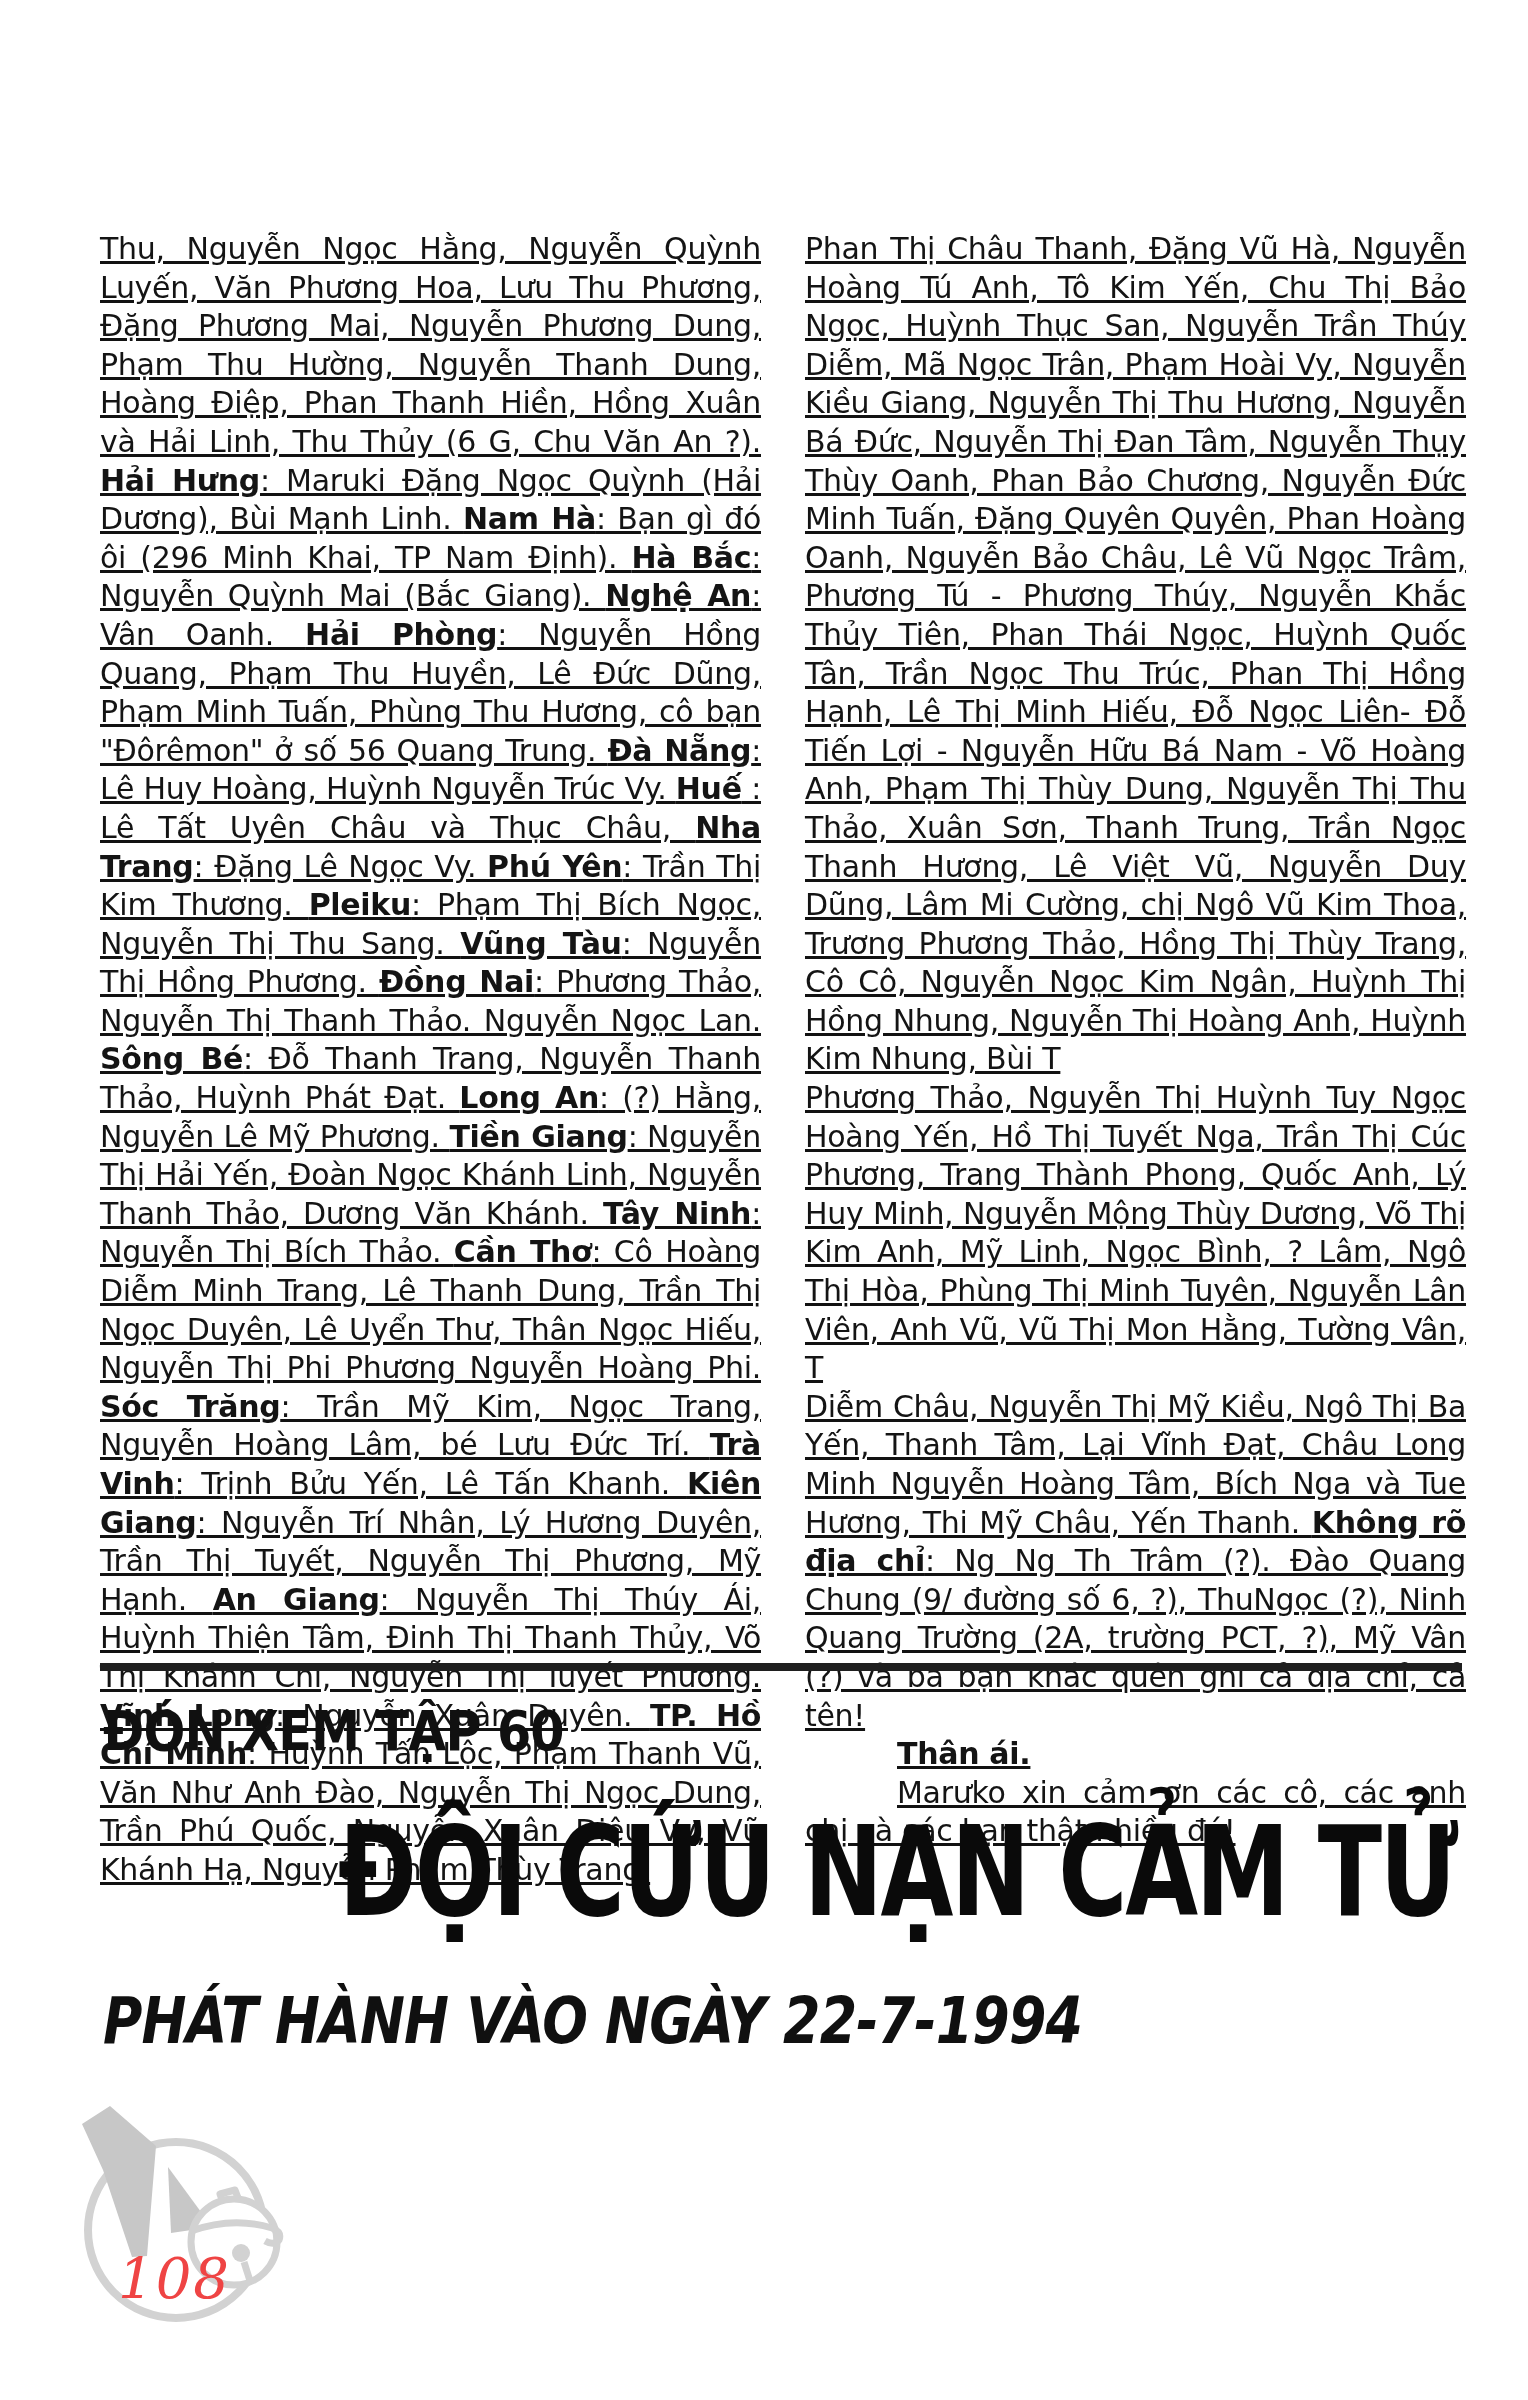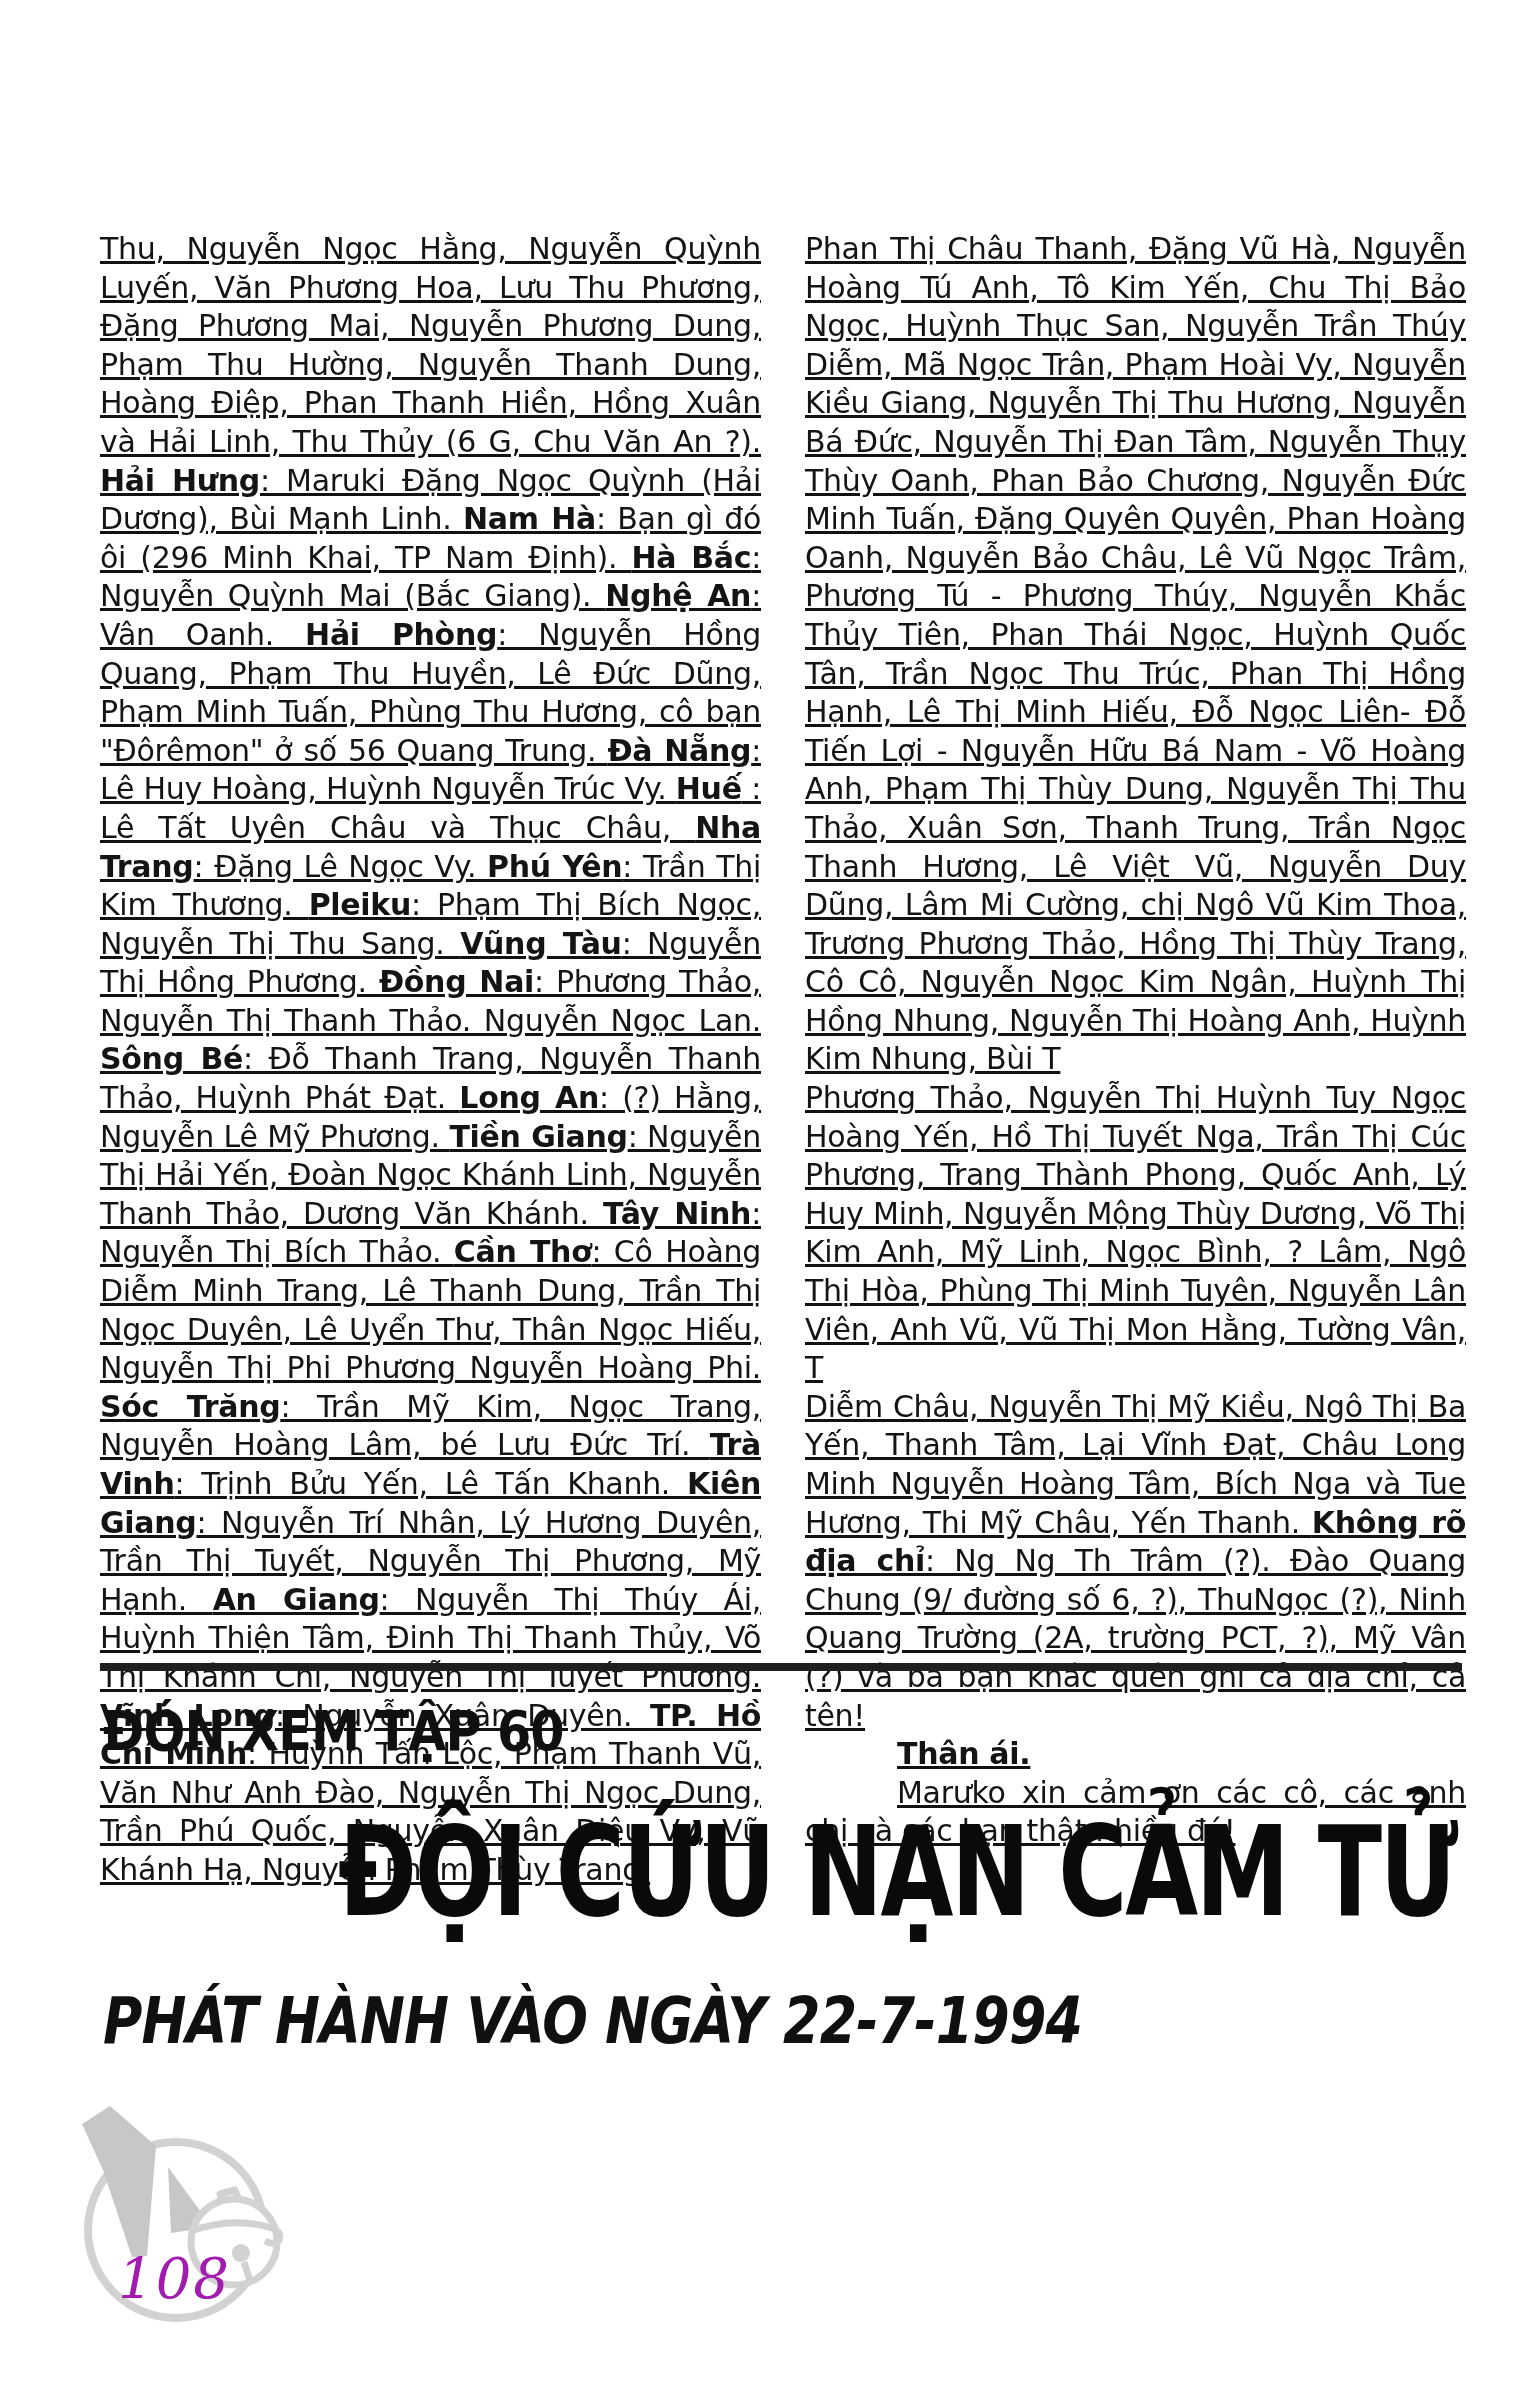--- a/index.html
+++ b/index.html
@@ -39,21 +39,21 @@
   .release {
     position:absolute; left:103px; top:1984px;
     font-size:64px; font-weight:bold; font-style:italic; letter-spacing:-1px;
     transform:scaleX(0.84); transform-origin:left top; white-space:nowrap;
     color:#101010;
   }
   .logo { position:absolute; left:58px; top:2090px; width:244px; height:244px; }
   .page-number {
     position:absolute; left:118px; top:2246px;
     font-family:"DejaVu Serif","Liberation Serif",serif;
-    font-style:italic; font-size:56px; color:#a21caf; letter-spacing:2px;
+    font-style:italic; font-size:56px; color:#ef4444; letter-spacing:2px;
   }
 </style>
 </head>
 <body>
 
 <div class="page">
 
   <div class="text-columns">
     <div class="col">
         <p><span>Thu, Nguyễn Ngọc Hằng, Nguyễn Quỳnh Luyến, Văn Phương Hoa, Lưu Thu Phương, Đặng Phương Mai, Nguyễn Phương Dung, Phạm Thu Hường, Nguyễn Thanh Dung, Hoàng Điệp, Phan Thanh Hiền, Hồng Xuân và Hải Linh, Thu Thủy (6 G, Chu Văn An ?). </span><span class="b">Hải Hưng</span><span>: Maruki Đặng Ngọc Quỳnh (Hải Dương), Bùi Mạnh Linh. </span><span class="b">Nam Hà</span><span>: Bạn gì đó ôi (296 Minh Khai, TP Nam Định). </span><span class="b">Hà Bắc</span><span>: Nguyễn Quỳnh Mai (Bắc Giang). </span><span class="b">Nghệ An</span><span>: Vân Oanh. </span><span class="b">Hải Phòng</span><span>: Nguyễn Hồng Quang, Phạm Thu Huyền, Lê Đức Dũng, Phạm Minh Tuấn, Phùng Thu Hương, cô bạn "Đôrêmon" ở số 56 Quang Trung. </span><span class="b">Đà Nẵng</span><span>: Lê Huy Hoàng, Huỳnh Nguyễn Trúc Vy. </span><span class="b">Huế</span><span> : Lê Tất Uyên Châu và Thục Châu, </span><span class="b">Nha Trang</span><span>: Đặng Lê Ngọc Vy. </span><span class="b">Phú Yên</span><span>: Trần Thị Kim Thương. </span><span class="b">Pleiku</span><span>: Phạm Thị Bích Ngọc, Nguyễn Thị Thu Sang. </span><span class="b">Vũng Tàu</span><span>: Nguyễn Thị Hồng Phương. </span><span class="b">Đồng Nai</span><span>: Phương Thảo, Nguyễn Thị Thanh Thảo. Nguyễn Ngọc Lan. </span><span class="b">Sông Bé</span><span>: Đỗ Thanh Trang, Nguyễn Thanh Thảo, Huỳnh Phát Đạt. </span><span class="b">Long An</span><span>: (?) Hằng, Nguyễn Lê Mỹ Phương. </span><span class="b">Tiền Giang</span><span>: Nguyễn Thị Hải Yến, Đoàn Ngọc Khánh Linh, Nguyễn Thanh Thảo, Dương Văn Khánh. </span><span class="b">Tây Ninh</span><span>: Nguyễn Thị Bích Thảo. </span><span class="b">Cần Thơ</span><span>: Cô Hoàng Diễm Minh Trang, Lê Thanh Dung, Trần Thị Ngọc Duyên, Lê Uyển Thư, Thân Ngọc Hiếu, Nguyễn Thị Phi Phương Nguyễn Hoàng Phi. </span><span class="b">Sóc Trăng</span><span>: Trần Mỹ Kim, Ngọc Trang, Nguyễn Hoàng Lâm, bé Lưu Đức Trí. </span><span class="b">Trà Vinh</span><span>: Trịnh Bửu Yến, Lê Tấn Khanh. </span><span class="b">Kiên Giang</span><span>: Nguyễn Trí Nhân, Lý Hương Duyên, Trần Thị Tuyết, Nguyễn Thị Phương, Mỹ Hạnh. </span><span class="b">An Giang</span><span>: Nguyễn Thị Thúy Ái, Huỳnh Thiện Tâm, Đinh Thị Thanh Thủy, Võ Thị Khánh Chi, Nguyễn Thị Tuyết Phương. </span><span class="b">Vĩnh Long</span><span>: Nguyễn Xuân Duyên. </span><span class="b">TP. Hồ Chí Minh</span><span>: Huỳnh Tấn Lộc, Phạm Thanh Vũ, Văn Như Anh Đào, Nguyễn Thị Ngọc Dung, Trần Phú Quốc, Nguyễn Xuân Diệu Vy, Vũ Khánh Hạ, Nguyễn Phạm Thùy Trang,</span></p>

